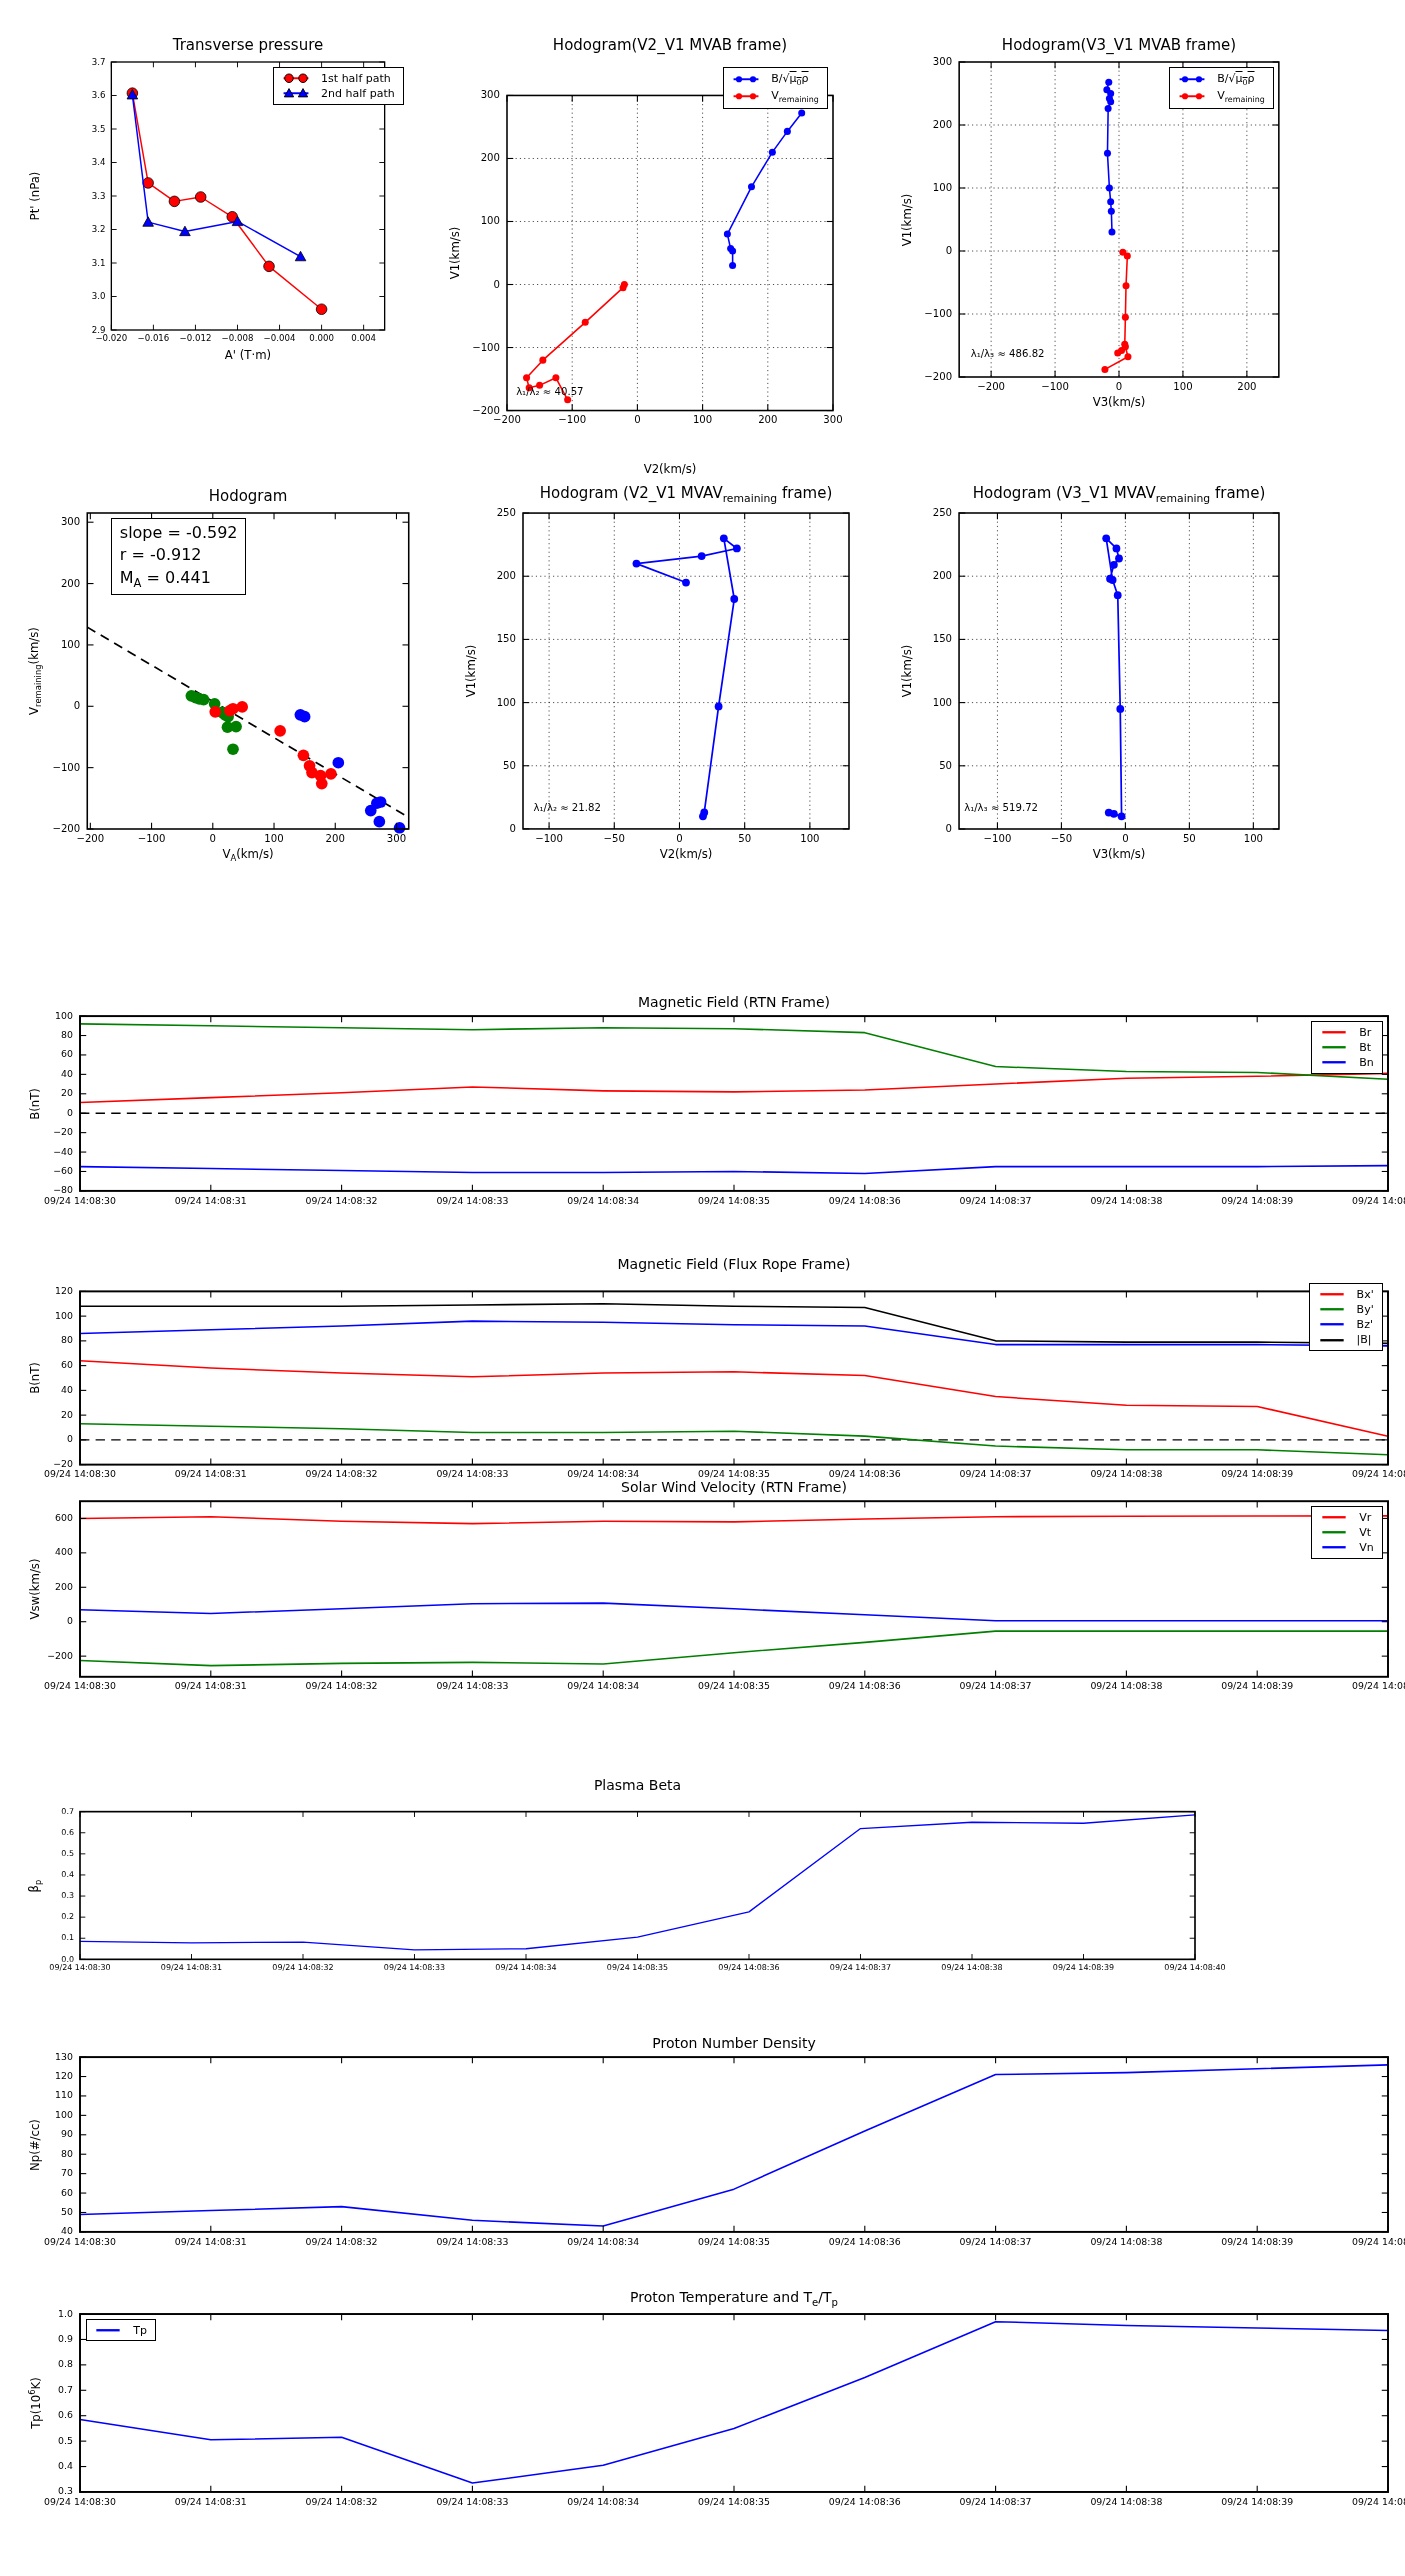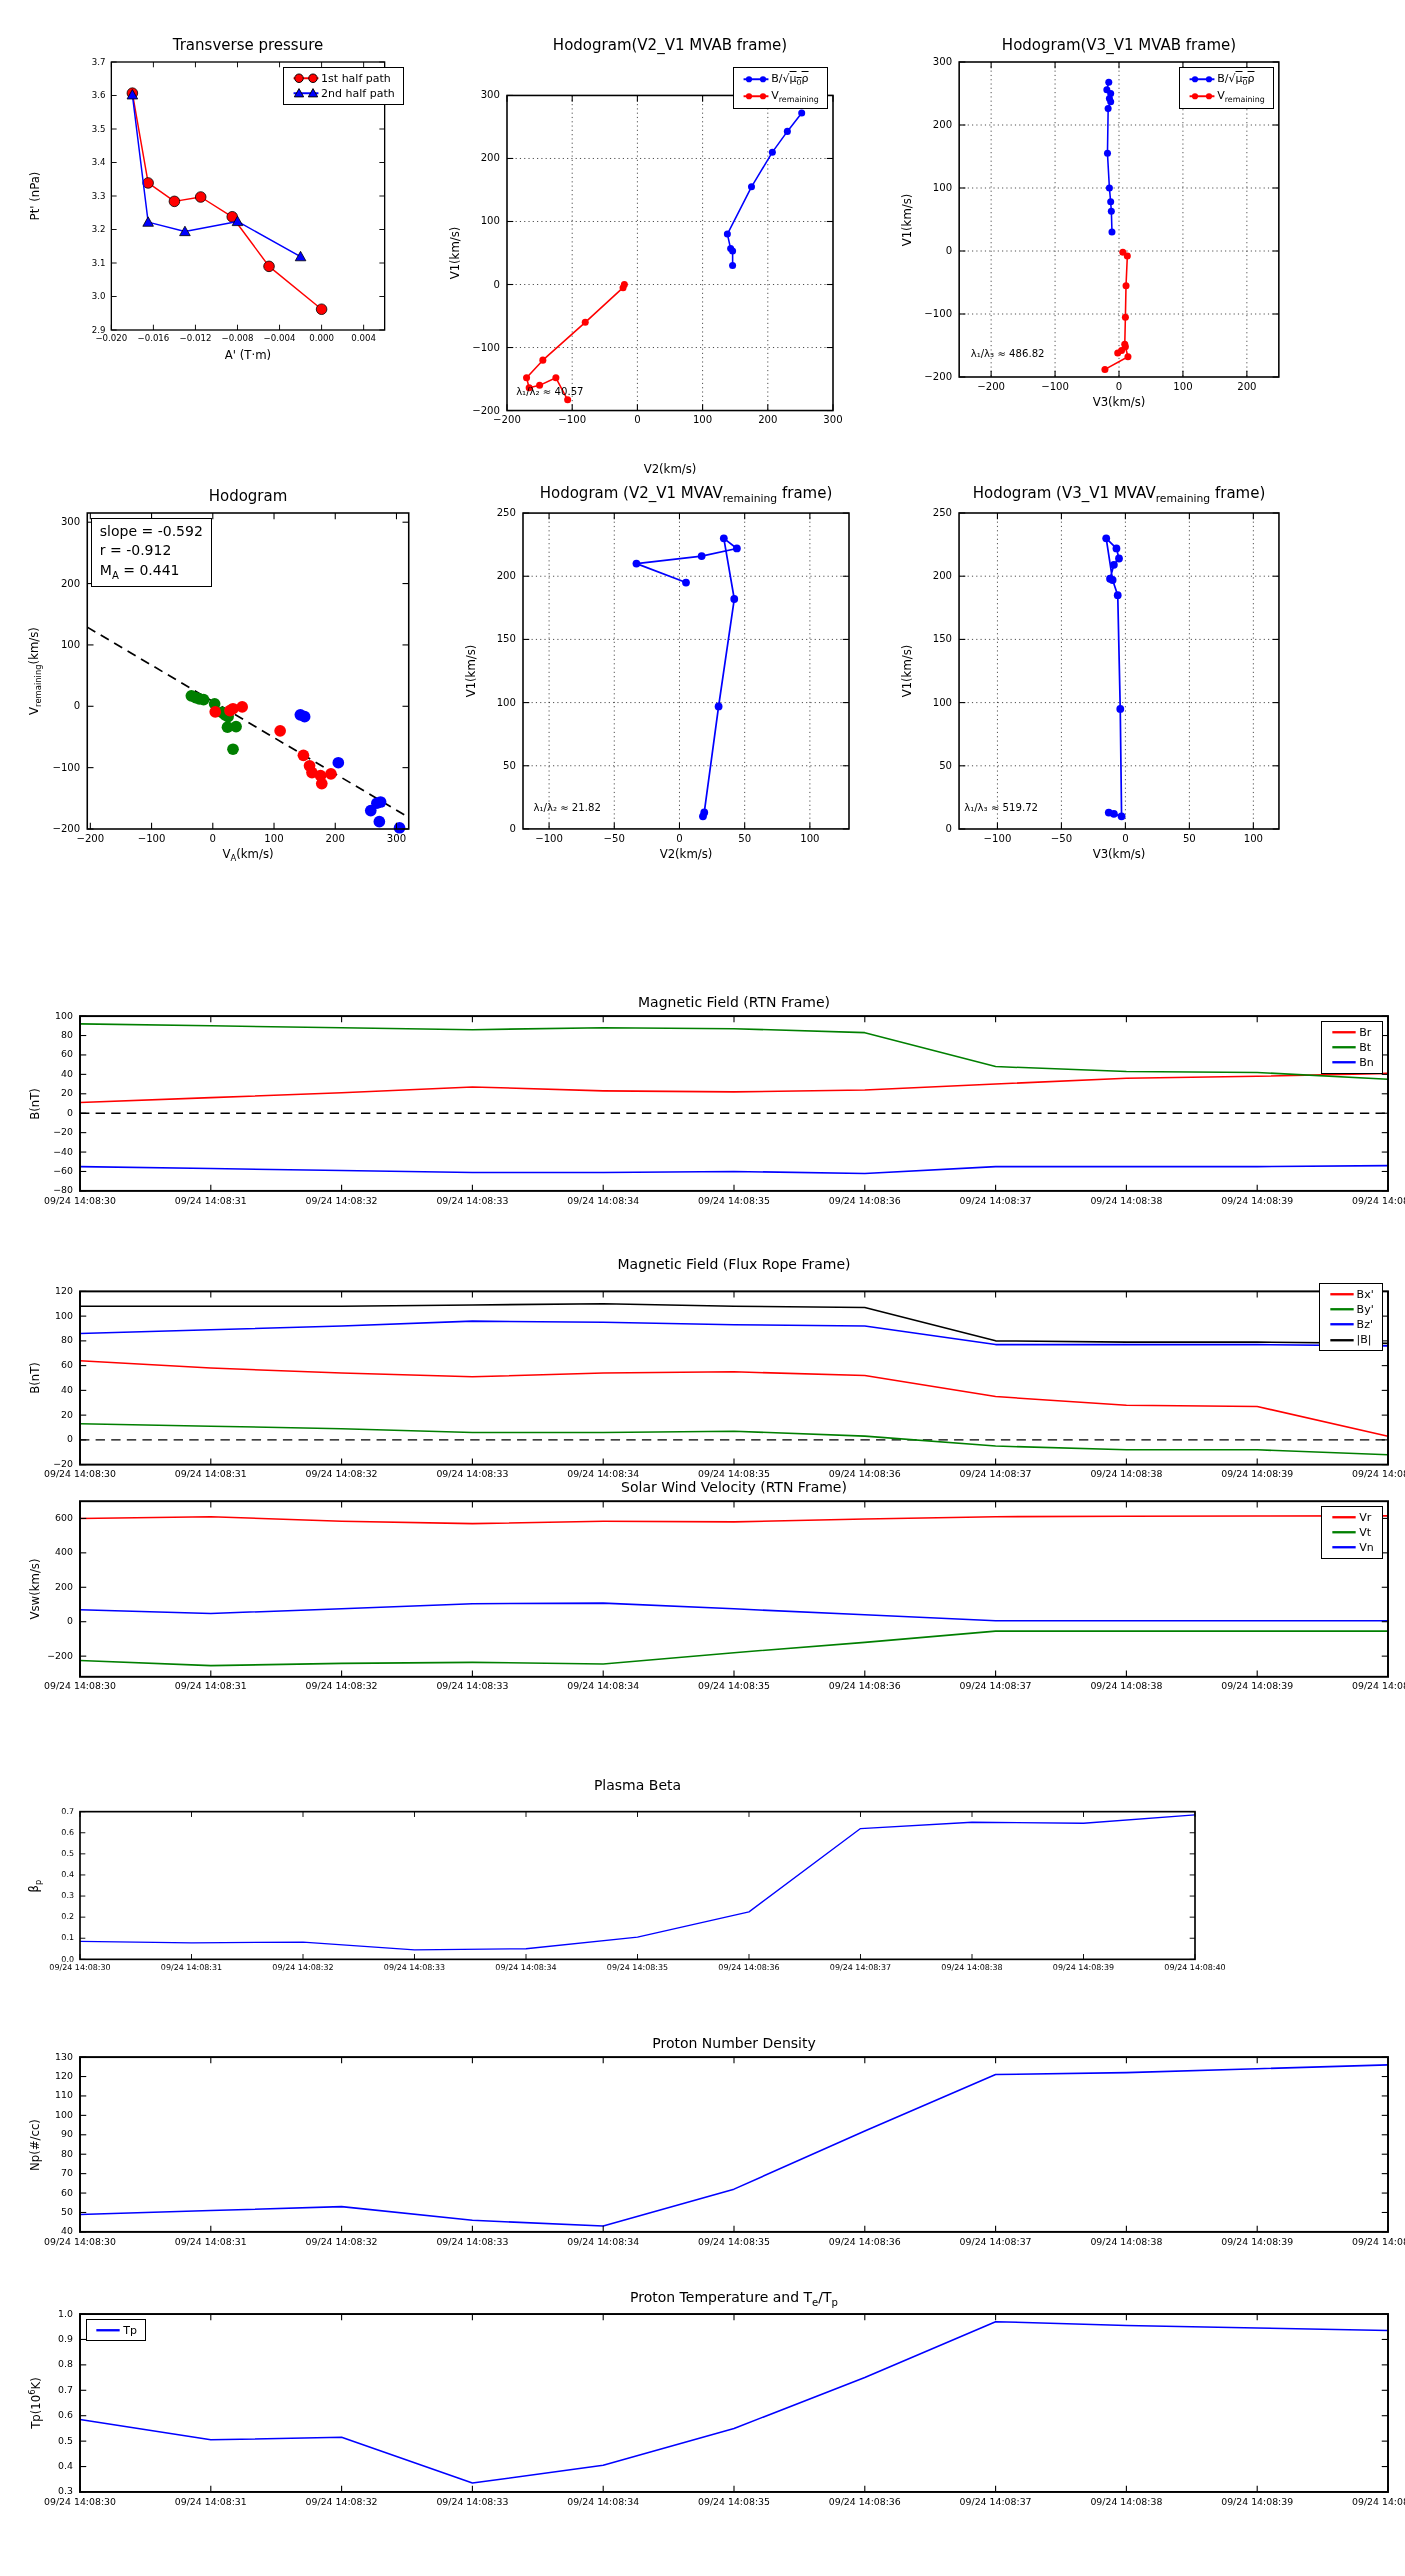--- a/index.html
+++ b/index.html
@@ -8,24 +8,24 @@
   .plot{position:absolute;left:0;top:0;right:0;bottom:0;}
   .plot svg{overflow:visible;display:block;width:100%;height:100%;}
   svg text{font-family:"DejaVu Sans",sans-serif;font-size:13px;fill:#000;}
   .wide svg text{font-size:12px;}
   .title{position:absolute;bottom:100%;left:50%;transform:translateX(-50%);margin-bottom:7.8px;font-size:15px;white-space:nowrap;}
   .wide .title{font-size:14px;margin-bottom:6.2px;}
   .ylabel{position:absolute;left:-52px;top:50%;transform:translate(-50%,-50%) rotate(-90deg);font-size:11.7px;white-space:nowrap;}
   .wide .ylabel{left:-45px;}
   .xlabel{position:absolute;top:100%;left:50%;transform:translateX(-50%);margin-top:18px;font-size:11.7px;white-space:nowrap;}
   .legend{position:absolute;background:#fff;border:1.6px solid #000;padding:3.9px 7.8px;display:flex;flex-direction:column;gap:2.3px;font-size:11px;z-index:5;}
-  .legend .item{display:flex;align-items:center;gap:1px;white-space:nowrap;}
+  .legend .item{display:flex;align-items:center;gap:11px;white-space:nowrap;}
   .leg-tr{top:4.7px;right:5.5px;}
   .leg-tl{top:4.7px;left:5.5px;}
-  .stats{position:absolute;top:4.7px;left:4px;background:#fff;border:1.6px solid #000;padding:3.1px 7.8px;font-size:14px;line-height:1.4;z-index:5;}
+  .stats{position:absolute;top:4.7px;left:24px;background:#fff;border:1.6px solid #000;padding:3.1px 7.8px;font-size:16px;line-height:1.4;z-index:5;}
   .ol{text-decoration:overline;}
   sub,sup{font-size:0.72em;}
 </style>
 </head>
 <body>
 
 <div class="panel small" id="p1" style="left:87px;top:62px;width:322px;height:268px;">
   <div class="title">Transverse pressure</div>
   <div class="ylabel">Pt' (nPa)</div>
   <div class="xlabel">A' (T·m)</div>

